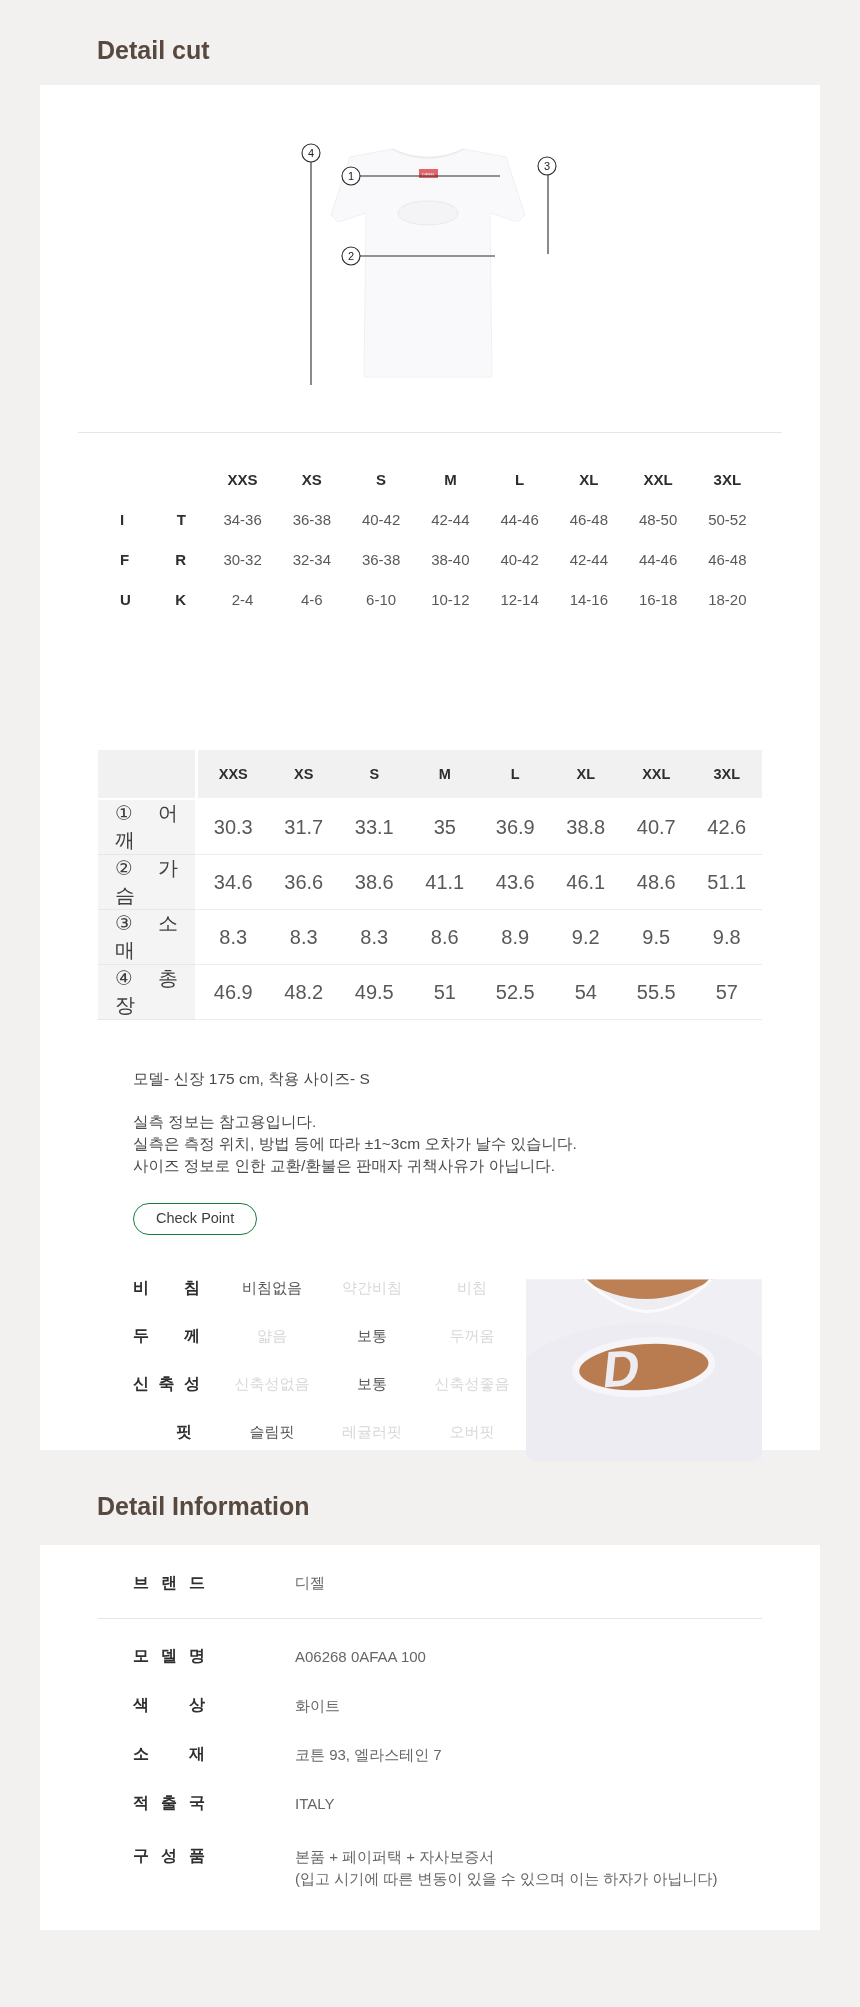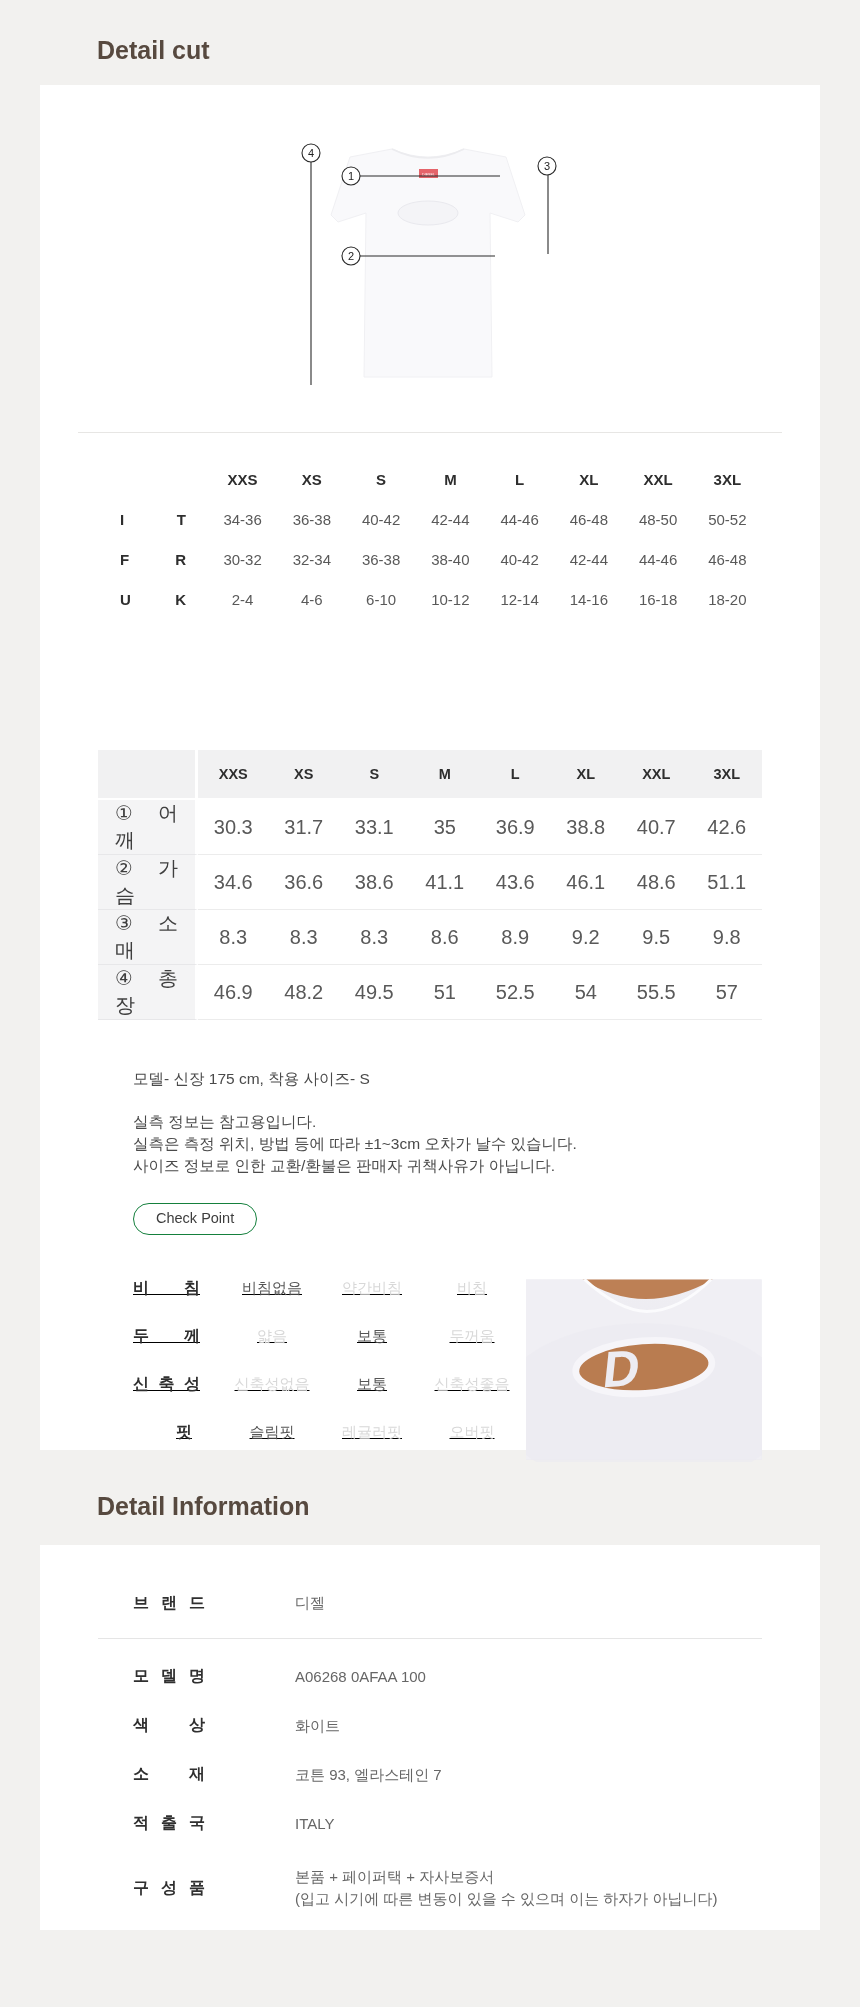--- a/index.html
+++ b/index.html
@@ -50,44 +50,44 @@
   .notes{margin:20px 0 0 35px;font-size:15.5px;color:#4a4a4a;line-height:22px;}
   .notes div{margin:0;}
 
   .checkpoint-btn{
     display:inline-block;margin:26px 0 0 35px;padding:0 22px;height:30px;line-height:28px;
     border:1px solid #15803d;border-radius:16px;background:#fff;
     font-size:14.5px;color:#3d3d3d;
   }
 
   .cp-flex{display:flex;margin-top:29px;}
-  .cp-grid{margin-left:35px;width:404px;text-decoration:underline;}
+  .cp-grid{margin-left:35px;width:404px;}
   .cp-row{display:flex;align-items:center;height:48px;}
   .cp-label{
     width:67px;font-size:16px;font-weight:bold;color:#2e2e2e;
     text-align:justify;text-align-last:justify;
   }
   .cp-label.single{text-align-last:right;padding-right:8px;box-sizing:border-box;}
   .cp-opts{display:flex;margin-left:22px;}
   .cp-opt{width:100px;text-align:center;font-size:15px;color:#d8d8d8;}
   .cp-opt.sel{color:#555555;}
   .photo{margin-left:auto;margin-top:13px;width:242px;height:185px;}
 
   
   .info-row{display:flex;margin-left:35px;align-items:flex-start;}
-  .info-row.first{padding-top:48px;}
+  .info-row.first{padding-top:28px;}
   .info-label{
     width:72px;font-size:16px;font-weight:bold;color:#2f2f2f;line-height:20px;
     text-align:justify;text-align-last:justify;flex:none;
   }
   .info-value{margin-left:43px;font-size:15px;color:#666;line-height:20px;}
   .info-value .sub{display:block;margin-left:47px;}
   .info-divider{height:1px;background:#e5e5e5;margin-top:25px;}
   .rows-block .info-row{margin-top:27px;}
-  .rows-block .info-row.tall{margin-top:31px;align-items:center;}
+  .rows-block .info-row.tall{margin-top:31px;}
   .rows-block .info-row .info-value{line-height:22px;}
 </style>
 </head>
 <body>
 
 <h1 class="page-heading">Detail cut</h1>
 
 <div class="card card1">
 
   

